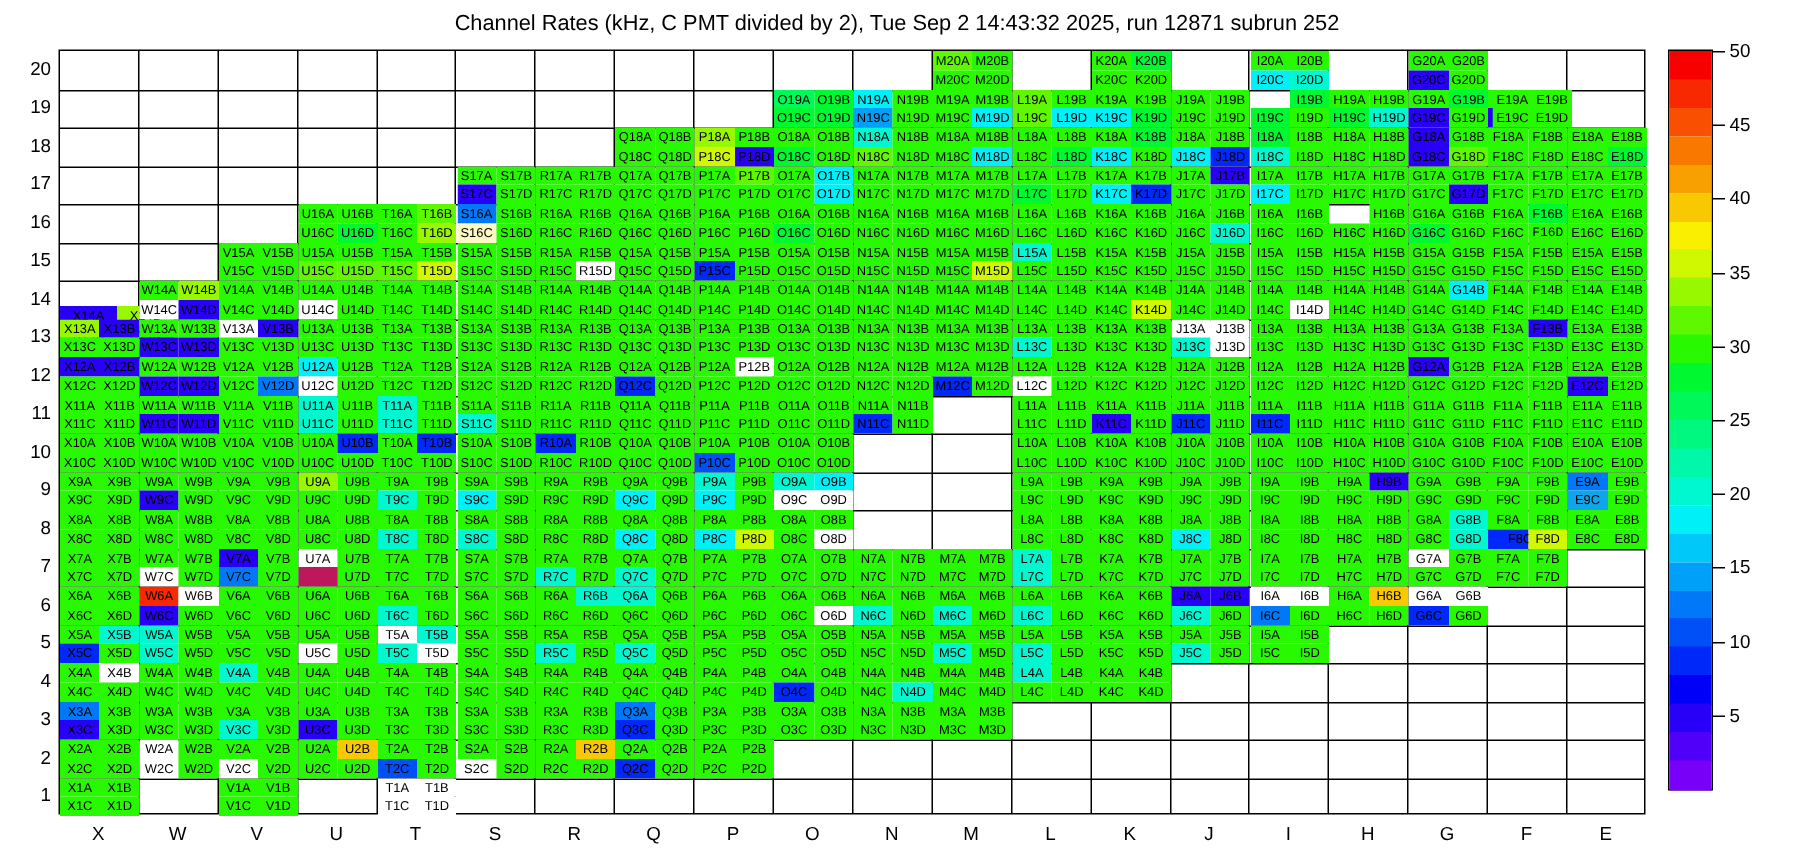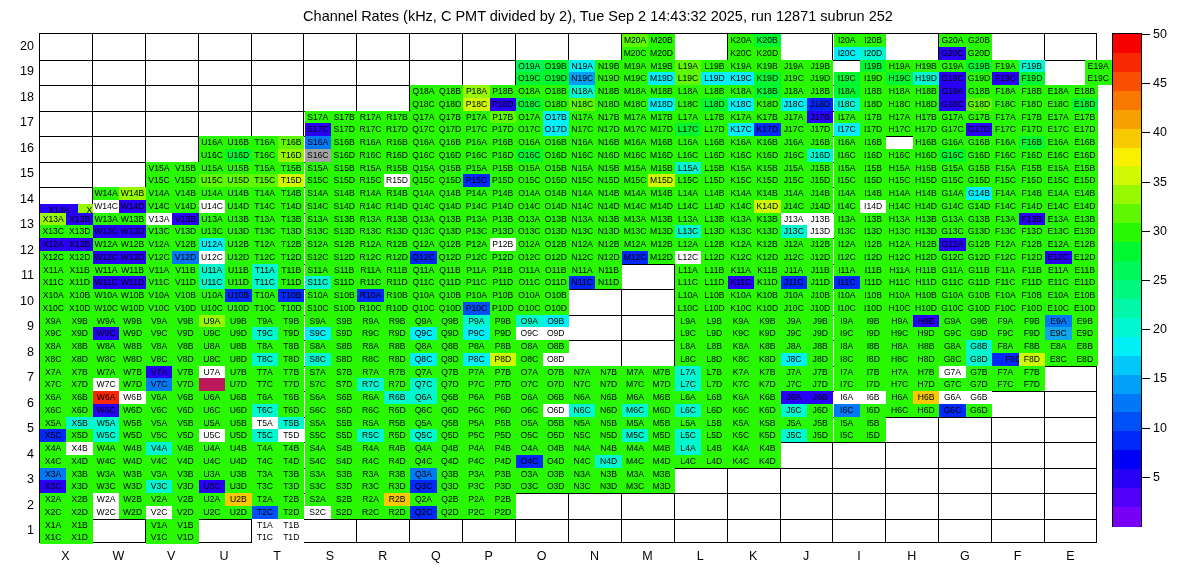--- a/index.html
+++ b/index.html
@@ -190,21 +190,21 @@
         <div class="quad qb" style="background: rgb(0, 248, 48);">G19B</div>
         <div class="quad qc" style="background: rgb(40, 0, 248);">G19C</div>
         <div class="quad qd" style="background: rgb(40, 248, 0);">G19D</div>
       </div>
       <div class="cell" style="left: 952.2px; top: 25.5px; width: 52.9px; height: 25.5px;">
         <div class="quad qa" style="background: rgb(40, 248, 0);">F19A</div>
         <div class="quad qb" style="background: rgb(0, 248, 208);">F19B</div>
         <div class="quad qc" style="background: rgb(40, 0, 248);">F19C</div>
         <div class="quad qd" style="background: rgb(0, 248, 48);">F19D</div>
       </div>
-      <div class="cell" style="left: 1045px; top: 25.5px; width: 52.9px; height: 25.5px;">
+      <div class="cell" style="left: 955px; top: 25.5px; width: 52.9px; height: 25.5px;">
         <div class="quad qa" style="background: rgb(40, 248, 0);">E19A</div>
         <div class="quad qb" style="background: rgb(40, 248, 0);">E19B</div>
         <div class="quad qc" style="background: rgb(40, 248, 0);">E19C</div>
         <div class="quad qd" style="background: rgb(40, 248, 0);">E19D</div>
       </div>
       <div class="cell" style="left: 370.3px; top: 51px; width: 52.9px; height: 25.5px;">
         <div class="quad qa" style="background: rgb(40, 248, 0);">Q18A</div>
         <div class="quad qb" style="background: rgb(40, 248, 0);">Q18B</div>
         <div class="quad qc" style="background: rgb(40, 248, 0);">Q18C</div>
         <div class="quad qd" style="background: rgb(40, 248, 0);">Q18D</div>
@@ -379,21 +379,21 @@
       </div>
       <div class="cell" style="left: 211.6px; top: 102px; width: 52.9px; height: 25.5px;">
         <div class="quad qa" style="background: rgb(40, 248, 0);">T16A</div>
         <div class="quad qb" style="background: rgb(96, 248, 0);">T16B</div>
         <div class="quad qc" style="background: rgb(40, 248, 0);">T16C</div>
         <div class="quad qd" style="background: rgb(152, 248, 0);">T16D</div>
       </div>
       <div class="cell" style="left: 264.5px; top: 102px; width: 52.9px; height: 25.5px;">
         <div class="quad qa" style="background: rgb(0, 120, 248);">S16A</div>
         <div class="quad qb" style="background: rgb(40, 248, 0);">S16B</div>
-        <div class="quad qc" style="background: #a3a3a3;">S16C</div>
+        <div class="quad qc" style="background: #fef9c3;">S16C</div>
         <div class="quad qd" style="background: rgb(40, 248, 0);">S16D</div>
       </div>
       <div class="cell" style="left: 317.4px; top: 102px; width: 52.9px; height: 25.5px;">
         <div class="quad qa" style="background: rgb(40, 248, 0);">R16A</div>
         <div class="quad qb" style="background: rgb(40, 248, 0);">R16B</div>
         <div class="quad qc" style="background: rgb(40, 248, 0);">R16C</div>
         <div class="quad qd" style="background: rgb(40, 248, 0);">R16D</div>
       </div>
       <div class="cell" style="left: 370.3px; top: 102px; width: 52.9px; height: 25.5px;">
         <div class="quad qa" style="background: rgb(40, 248, 0);">Q16A</div>
@@ -458,21 +458,21 @@
       <div class="cell" style="left: 899.3px; top: 102px; width: 52.9px; height: 25.5px;">
         <div class="quad qa" style="background: rgb(40, 248, 0);">G16A</div>
         <div class="quad qb" style="background: rgb(40, 248, 0);">G16B</div>
         <div class="quad qc" style="background: rgb(0, 248, 48);">G16C</div>
         <div class="quad qd" style="background: rgb(40, 248, 0);">G16D</div>
       </div>
       <div class="cell" style="left: 952.2px; top: 102px; width: 52.9px; height: 25.5px;">
         <div class="quad qa" style="background: rgb(40, 248, 0);">F16A</div>
         <div class="quad qb" style="background: rgb(0, 248, 48);">F16B</div>
         <div class="quad qc" style="background: rgb(40, 248, 0);">F16C</div>
-        <div class="quad qd" style="background: rgb(40, 248, 0);">F16D</div>
+        <div class="quad qd" style="background: rgb(40, 248, 0); font-family: Liberation Mono, monospace;">F16D</div>
       </div>
       <div class="cell" style="left: 1005.1px; top: 102px; width: 52.9px; height: 25.5px;">
         <div class="quad qa" style="background: rgb(40, 248, 0);">E16A</div>
         <div class="quad qb" style="background: rgb(40, 248, 0);">E16B</div>
         <div class="quad qc" style="background: rgb(40, 248, 0);">E16C</div>
         <div class="quad qd" style="background: rgb(40, 248, 0);">E16D</div>
       </div>
       <div class="cell" style="left: 105.8px; top: 127.5px; width: 52.9px; height: 25.5px;">
         <div class="quad qa" style="background: rgb(40, 248, 0);">V15A</div>
         <div class="quad qb" style="background: rgb(40, 248, 0);">V15B</div>

